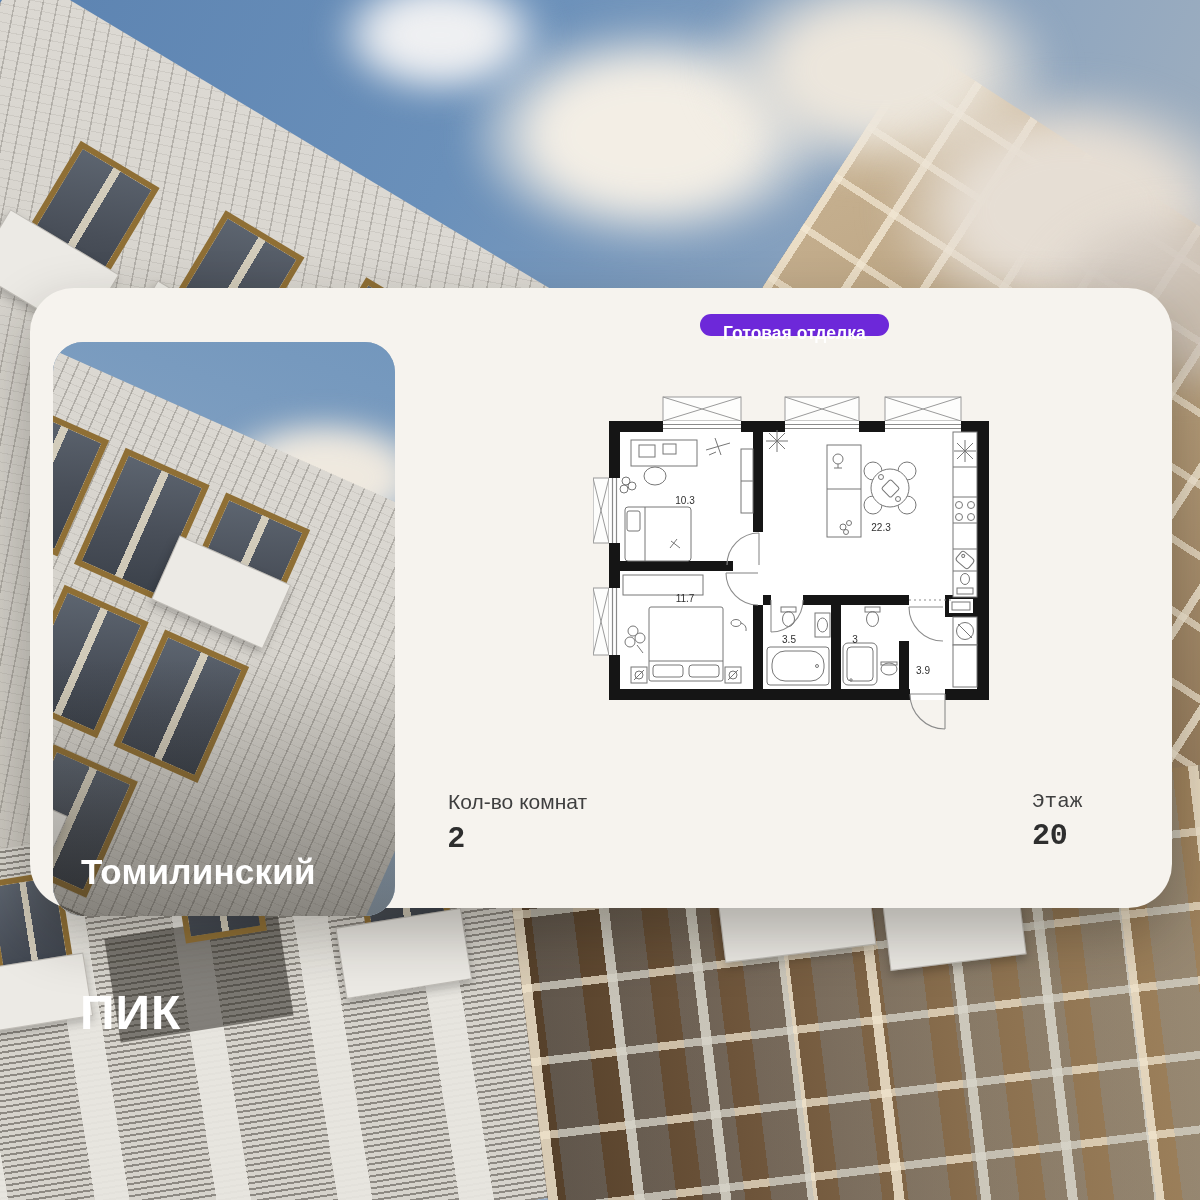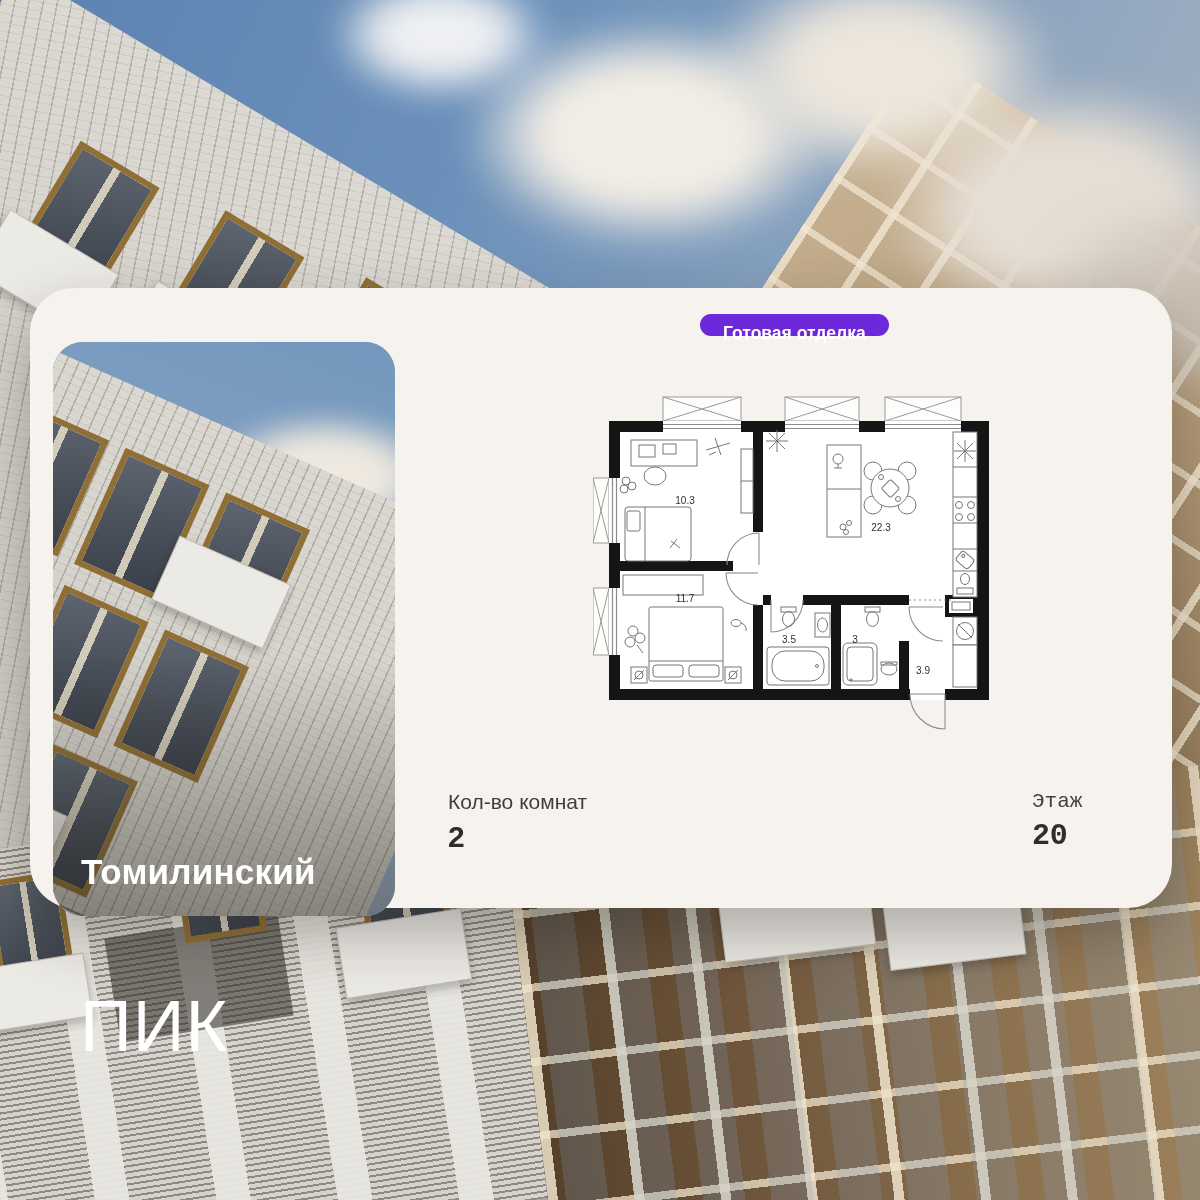--- a/index.html
+++ b/index.html
@@ -64,21 +64,21 @@
   .badge{position:absolute;left:670px;top:26px;height:22px;line-height:38px;padding:0 23px;border-radius:19px;
     background:#6d28d9;color:#fff;font-size:17.5px;font-weight:700;}
   
   .plan{position:absolute;left:563px;top:105px;width:400px;height:350px;}
   
   .stat{position:absolute;top:502px;}
   .stat .lbl{font-size:21px;color:#3f3f3f;margin-bottom:6px;}
   .stat .val{font-size:30px;font-weight:800;color:#2e2e2e;letter-spacing:-.3px;}
   .s0{left:418px;} .s1{left:618px;} .s2{left:839px;} .s3{left:1002px;font-family:Liberation Mono, monospace;}
   
-  .logo{position:absolute;left:80px;top:985px;color:#ffffff;font-size:72px;font-weight:400;letter-spacing:1px;}
+  .logo{position:absolute;left:80px;top:985px;color:#ffffff;font-size:48px;font-weight:700;letter-spacing:1px;}
 </style>
 </head>
 <body>
 
 <div class="canvas">
 
   <div>
     <div class="bld bld-tr"></div>
     <div class="cloud c1"></div>
     <div class="cloud c2"></div>

